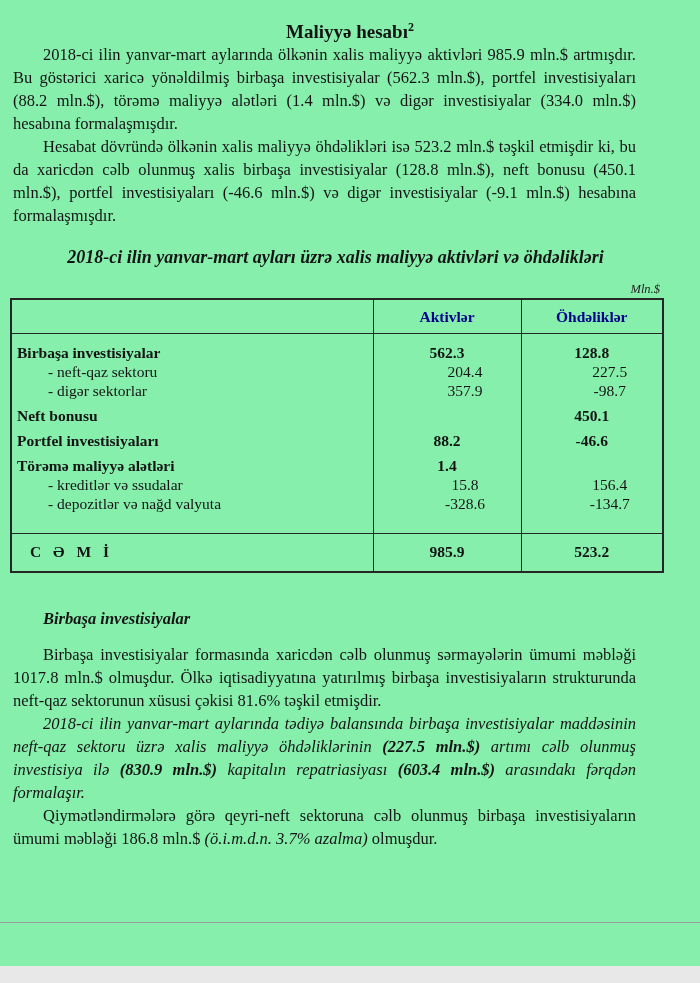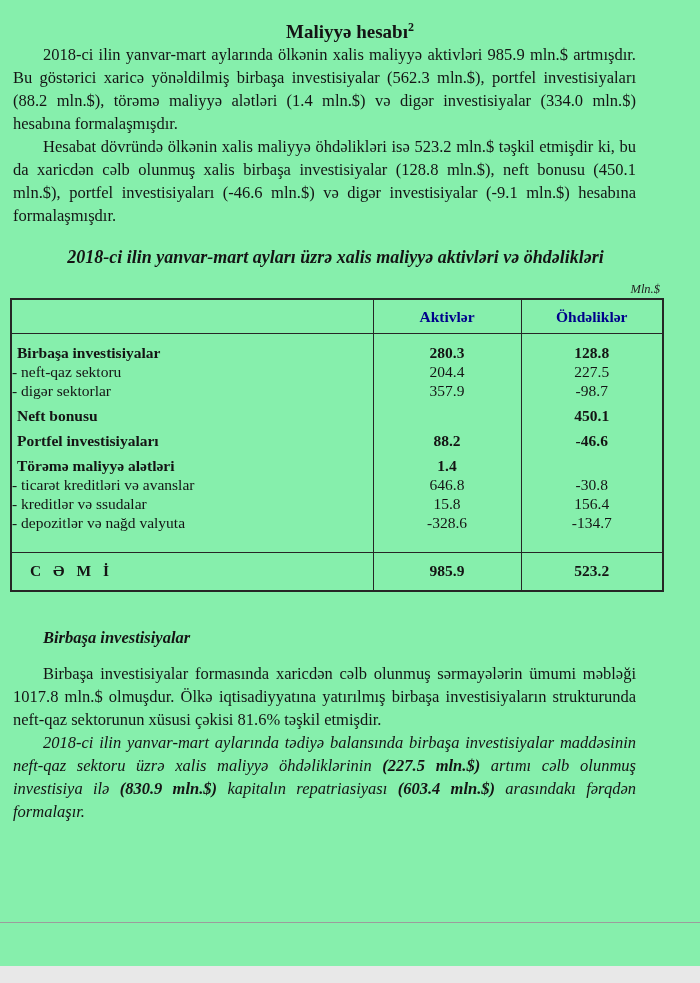--- a/index.html
+++ b/index.html
@@ -58,21 +58,21 @@
     height:33px;
     color:#00008B;
     font-weight:bold;
     text-align:center;
     vertical-align:middle;
     border-bottom:1.5px solid #262626;
     font-size:15.5px;
   }
   tr.main td { font-weight:bold; padding-top:6px; }
   tr.rfirst td { padding-top:9px; }
-  tr.sub td { font-weight:normal; }
+  tr.sub td { font-weight:normal;padding-left:36px; }
   tr.main td.c1 { padding-left:5px; }
   tr.sub td.c1 { }
   tr.rlast td { padding-bottom:20px; }
   tr.total td {
     border-top:1.5px solid #262626;
     font-weight:bold;
     padding-top:8px;
     padding-bottom:10px;
   }
   tr.total td.c1 { padding-left:18px; letter-spacing:4px; }
@@ -134,21 +134,21 @@
         <col>
       </colgroup>
     <tbody>
       <tr class="hdr">
         <td class="c1"></td>
         <td class="c2">Aktivlər</td>
         <td class="c3">Öhdəliklər</td>
       </tr>
       <tr class="main rfirst">
         <td class="c1">Birbaşa investisiyalar</td>
-        <td class="c2">280.3</td>
+        <td class="c2">562.3</td>
         <td class="c3">128.8</td>
       </tr>
       <tr class="sub">
         <td class="c1">- neft-qaz sektoru</td>
         <td class="c2">204.4</td>
         <td class="c3">227.5</td>
       </tr>
       <tr class="sub">
         <td class="c1">- digər sektorlar</td>
         <td class="c2">357.9</td>
@@ -163,25 +163,20 @@
         <td class="c1">Portfel investisiyaları</td>
         <td class="c2">88.2</td>
         <td class="c3">-46.6</td>
       </tr>
       <tr class="main">
         <td class="c1">Törəmə maliyyə alətləri</td>
         <td class="c2">1.4</td>
         <td class="c3"></td>
       </tr>
       <tr class="sub">
-        <td class="c1">- ticarət kreditləri və avanslar</td>
-        <td class="c2">646.8</td>
-        <td class="c3">-30.8</td>
-      </tr>
-      <tr class="sub">
         <td class="c1">- kreditlər və ssudalar</td>
         <td class="c2">15.8</td>
         <td class="c3">156.4</td>
       </tr>
       <tr class="sub rlast">
         <td class="c1">- depozitlər və nağd valyuta</td>
         <td class="c2">-328.6</td>
         <td class="c3">-134.7</td>
       </tr>
       <tr class="total">
@@ -190,20 +185,21 @@
         <td class="c3">523.2</td>
       </tr>
     </tbody>
   </table>
 
   <div class="section-heading">Birbaşa investisiyalar</div>
 
   <div class="bodytext">
     <p class="para">Birbaşa investisiyalar formasında xaricdən cəlb olunmuş sərmayələrin ümumi məbləği 1017.8 mln.$ olmuşdur. Ölkə iqtisadiyyatına yatırılmış birbaşa investisiyaların strukturunda neft-qaz sektorunun xüsusi çəkisi 81.6% təşkil etmişdir.</p>
     <p class="para italic-para"><span>2018-ci ilin yanvar-mart aylarında tədiyə balansında birbaşa investisiyalar maddəsinin neft-qaz sektoru üzrə xalis maliyyə öhdəliklərinin </span><span class="bold-seg">(227.5 mln.$)</span><span> artımı cəlb olunmuş investisiya ilə </span><span class="bold-seg">(830.9 mln.$)</span><span> kapitalın repatriasiyası </span><span class="bold-seg">(603.4 mln.$)</span><span> arasındakı fərqdən formalaşır.</span></p>
+    <p class="para"><span>Qiymətləndirmələrə görə qeyri-neft sektoruna cəlb olunmuş birbaşa investisiyaların ümumi məbləği 186.8 mln.$ </span><span class="italic-seg">(ö.i.m.d.n. 3.7% azalma)</span><span> olmuşdur.</span></p>
   </div>
 
   <div class="footnote-sep"></div>
 
 
   <div class="page-number">5</div>
 
 </div>
 
 </body></html>

